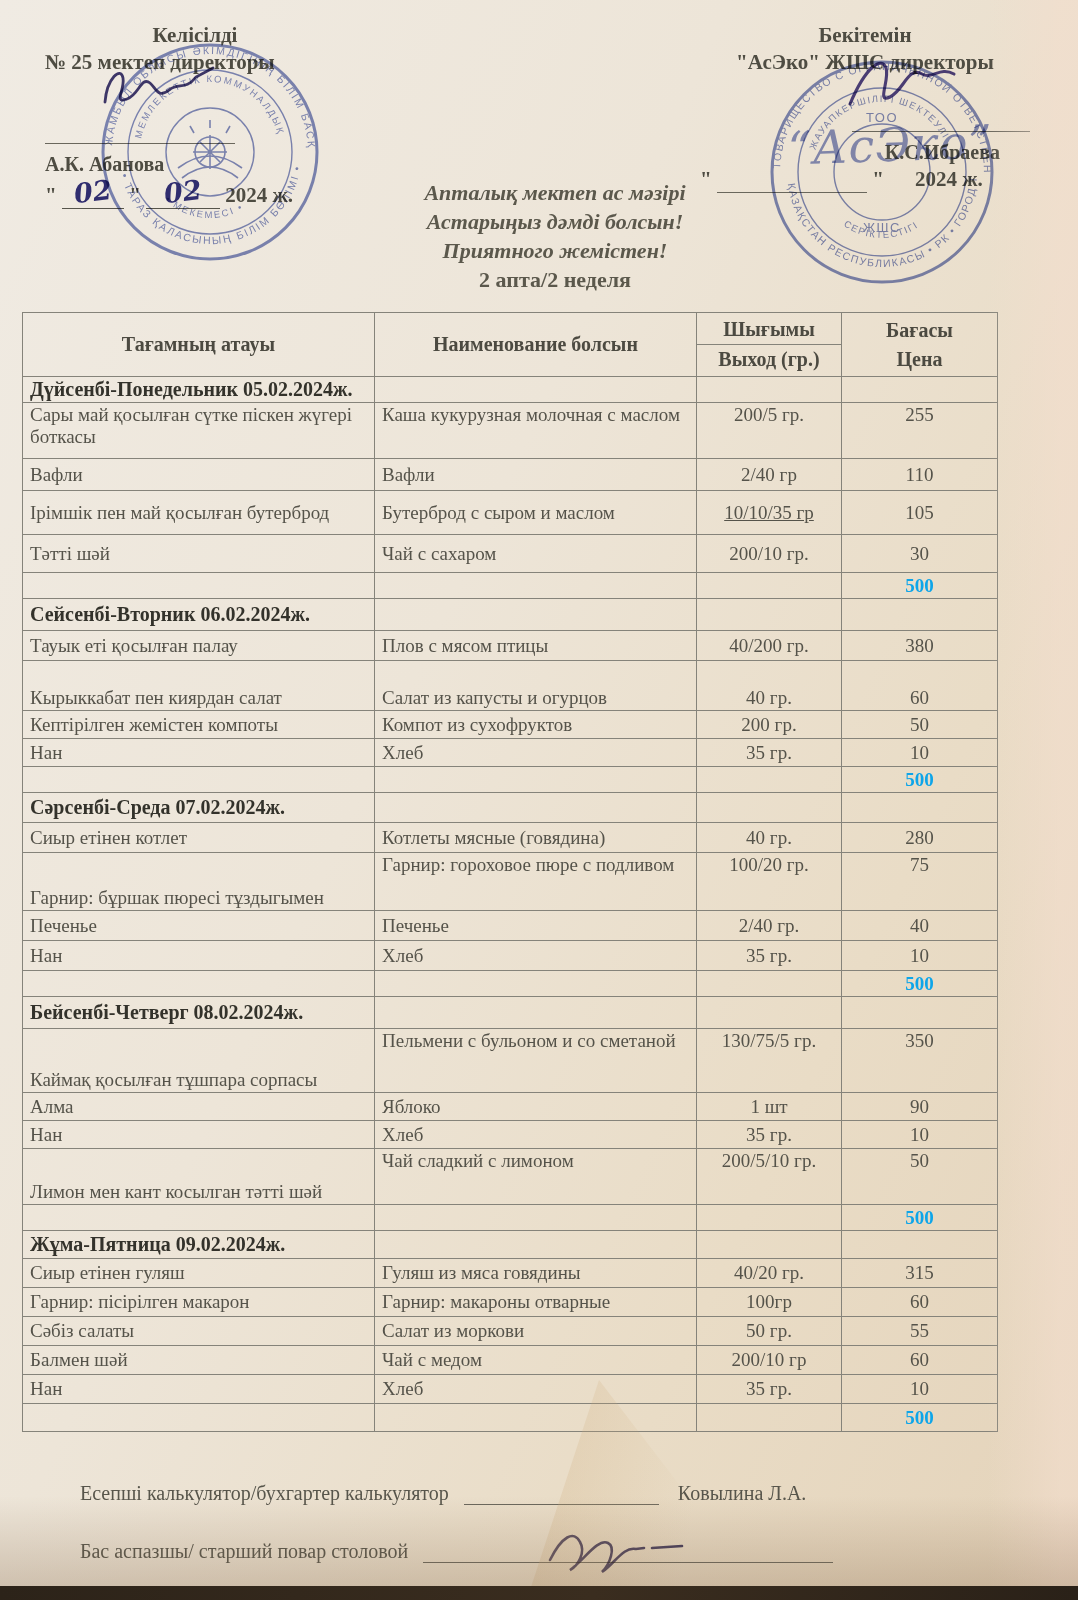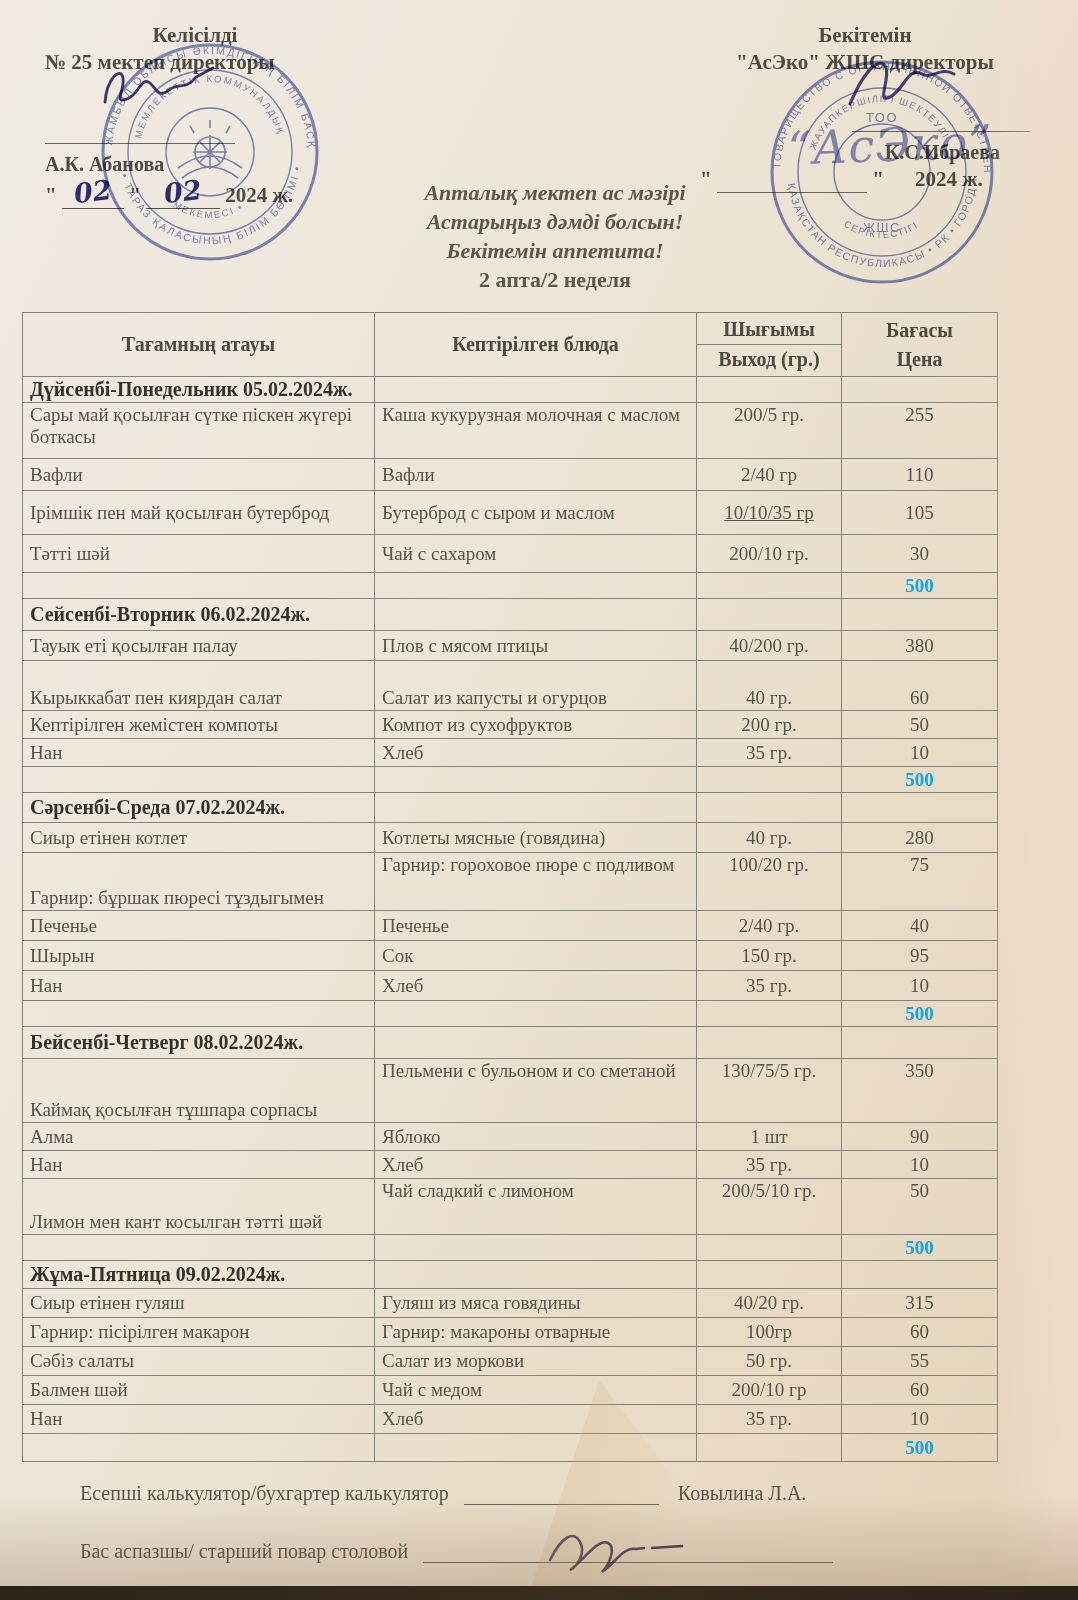--- a/index.html
+++ b/index.html
@@ -148,36 +148,36 @@
       <text font-size="9.5"><textPath href="#riT" startOffset="10%">ЖАУАПКЕРШІЛІГІ ШЕКТЕУЛІ</textPath></text>
       <text font-size="9.5"><textPath href="#riB" startOffset="30%">СЕРІКТЕСТІГІ</textPath></text>
       <text x="122" y="72" text-anchor="middle" font-size="13">ТОО</text>
       <text x="122" y="182" text-anchor="middle" font-size="13">ЖШС</text>
     </g>
   </svg>
 
   <div class="title-block">
     <div>Апталық мектеп ас мәзірі</div>
     <div>Астарыңыз дәмді болсын!</div>
-    <div>Бекітемін аппетита!</div>
+    <div>Приятного жемістен!</div>
     <div class="upr">2 апта/2 неделя</div>
   </div>
 
   <div class="tbl-wrap">
     <table>
       <colgroup>
           <col style="width:352px;">
           <col style="width:322px;">
           <col style="width:145px;">
           <col style="width:156px;">
         </colgroup>
       <tbody>
         <tr class="hdr" style="height:64px;">
           <td>Тағамның атауы</td>
-          <td>Кептірілген блюда</td>
+          <td>Наименование болсын</td>
           <td class="hd-split">
             <div class="top">Шығымы</div>
             <div>Выход (гр.)</div>
           </td>
           <td class="hd-split noline">
             <div class="top">Бағасы</div>
             <div>Цена</div>
           </td>
         </tr>
       <tr style="height: 26px;">
@@ -270,26 +270,20 @@
             <td class="out vt">100/20 гр.</td>
             <td class="price vt">75</td>
           </tr>
           <tr style="height: 30px;">
             <td>Печенье</td>
             <td>Печенье</td>
             <td class="out ">2/40 гр.</td>
             <td class="price ">40</td>
           </tr>
           <tr style="height: 30px;">
-            <td>Шырын</td>
-            <td>Сок</td>
-            <td class="out ">150 гр.</td>
-            <td class="price ">95</td>
-          </tr>
-          <tr style="height: 30px;">
             <td>Нан</td>
             <td>Хлеб</td>
             <td class="out ">35 гр.</td>
             <td class="price ">10</td>
           </tr>
           <tr style="height: 26px;">
             <td></td>
             <td></td>
             <td></td>
             <td class="total-cell">500</td>

